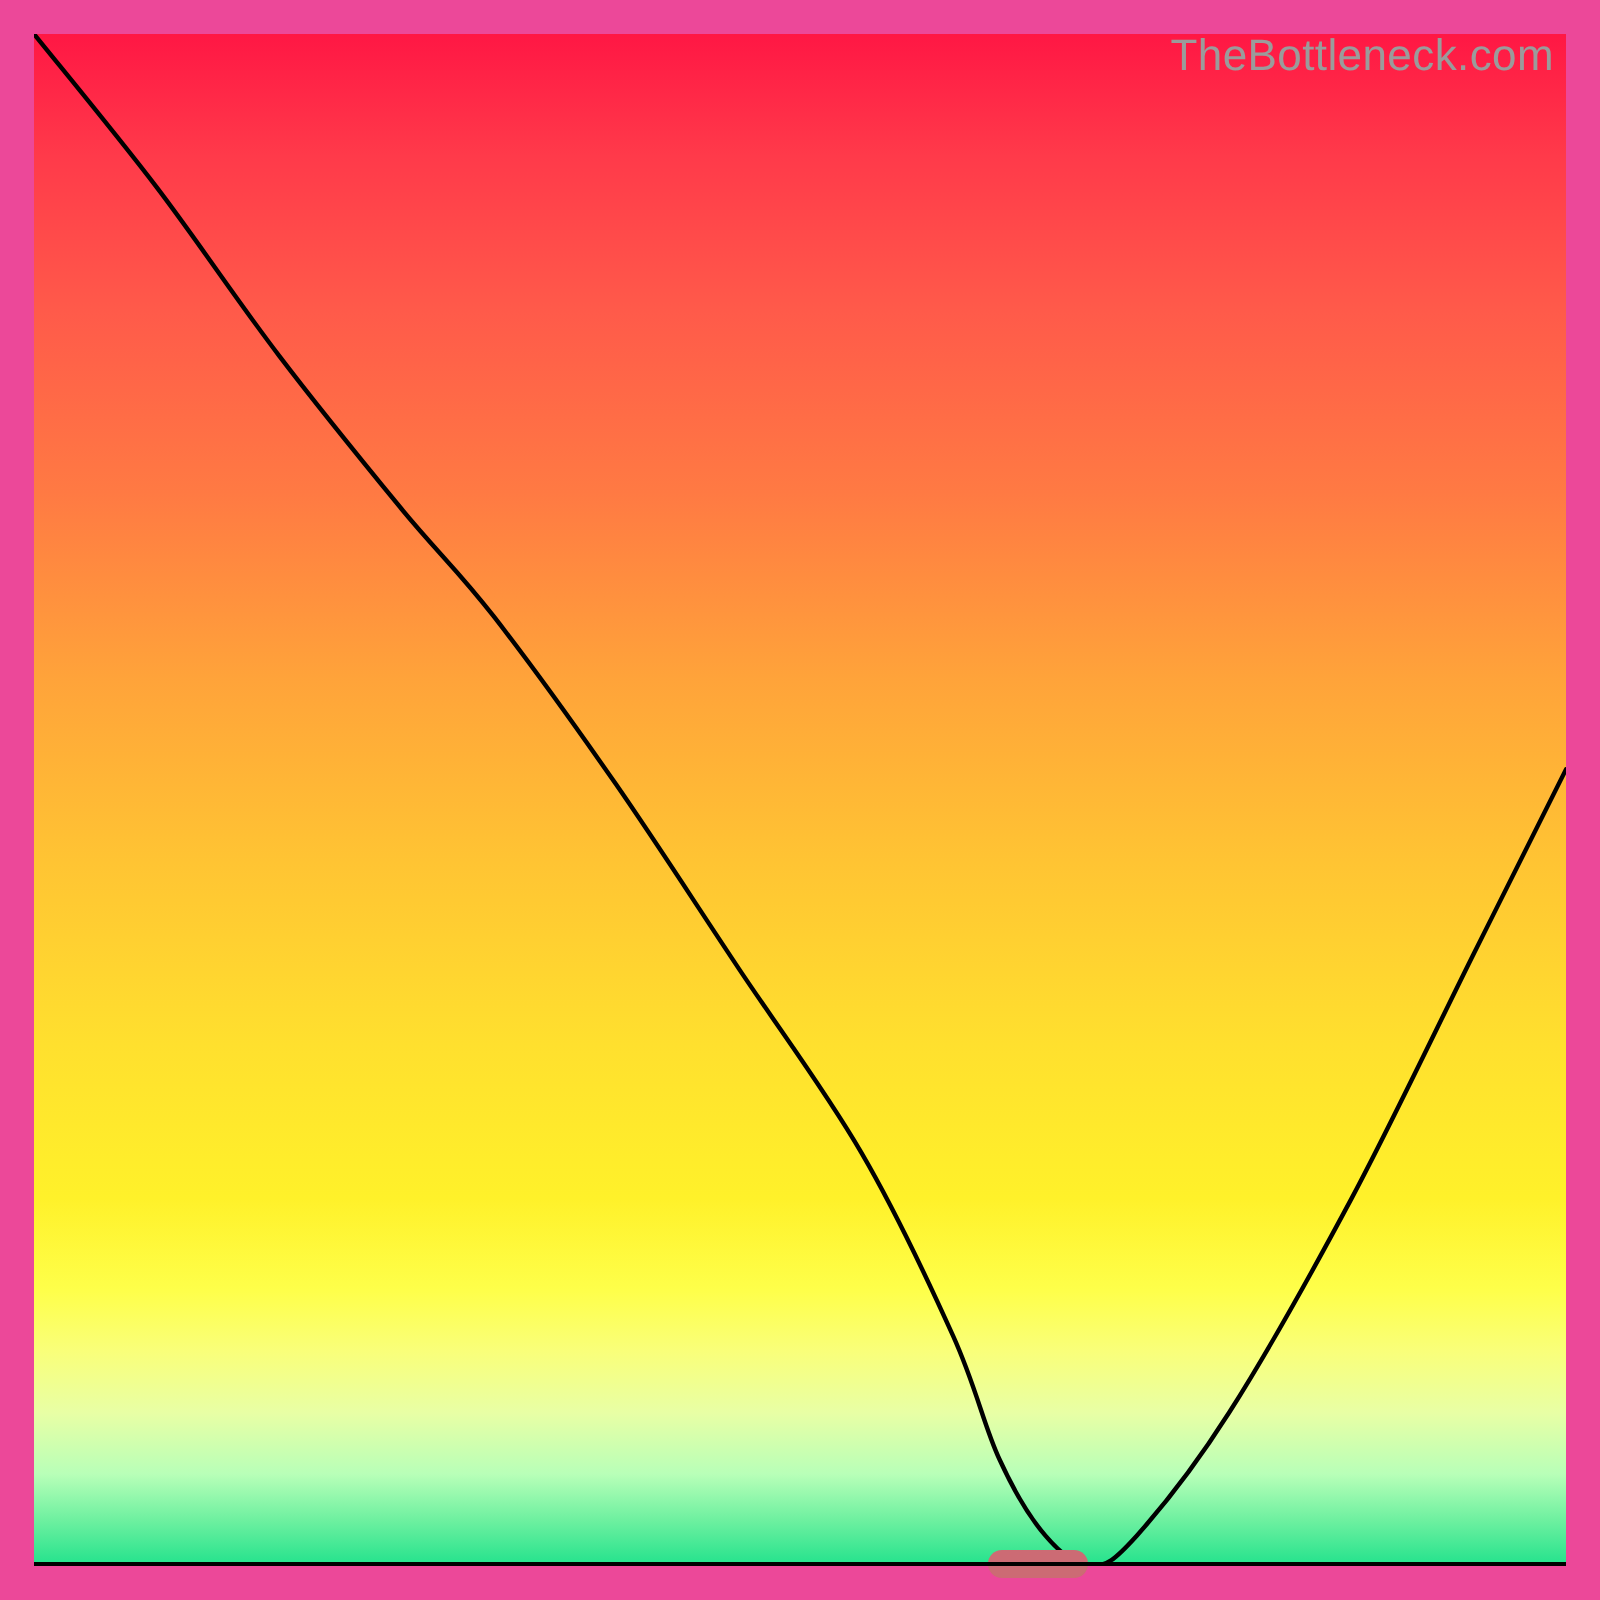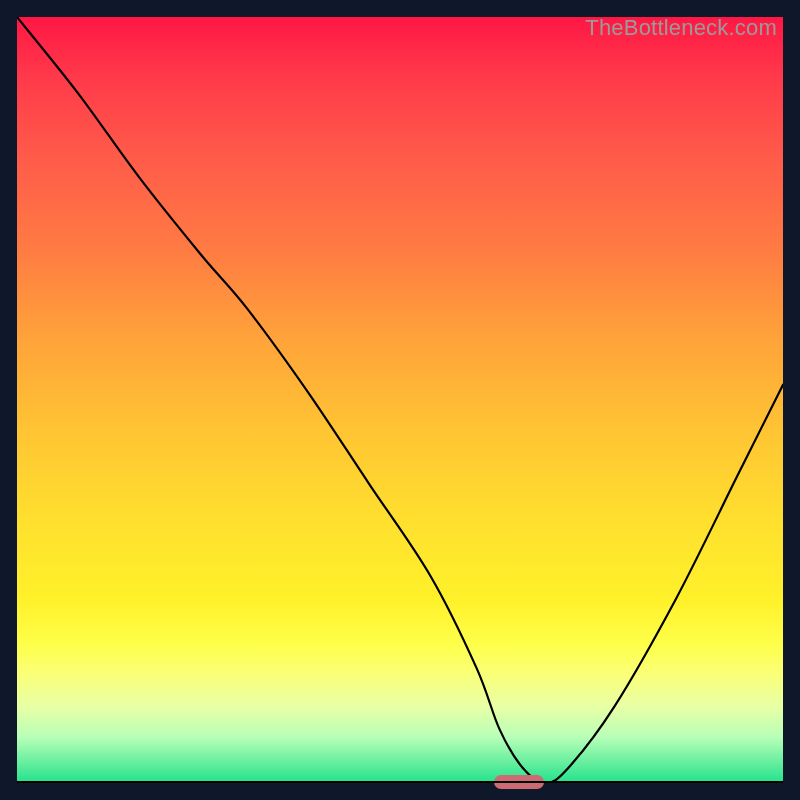--- a/index.html
+++ b/index.html
@@ -8,21 +8,21 @@
     width: 800px;
     height: 800px;
     overflow: hidden;
     background: #000;
     font-family: Arial, Helvetica, sans-serif;
   }
   .frame {
     position: relative;
     width: 800px;
     height: 800px;
-    background: #0f172a;
+    background: #ec4899;
   }
   .plot-area {
     position: absolute;
     left: 17px;
     top: 17px;
     width: 766px;
     height: 766px;
     
     background: linear-gradient(to bottom,
       #ff1744 0%,

